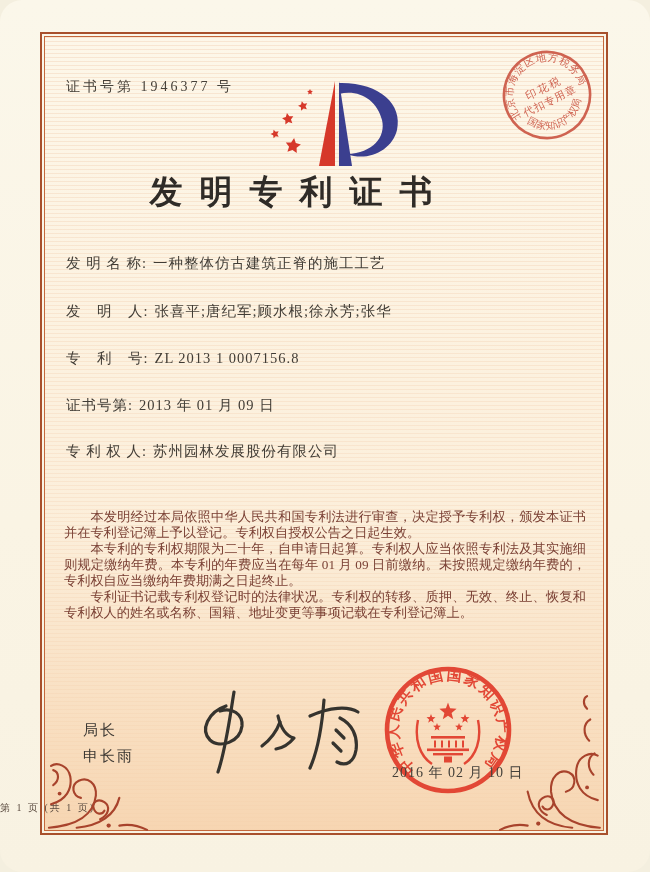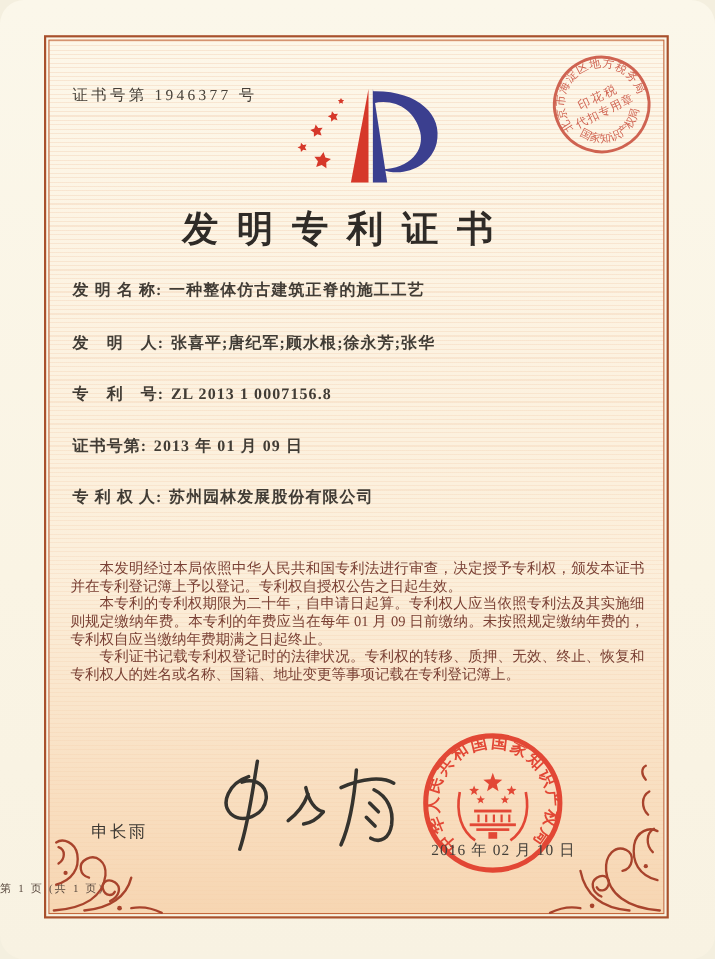--- a/index.html
+++ b/index.html
@@ -28,28 +28,28 @@
       #fdf7e9;
   }
   
   .cert-no{
     position:absolute;left:66px;top:78px;
     font-size:14px;letter-spacing:3px;color:#474139;
   }
   .logo{position:absolute;left:255px;top:74px;width:156px;height:100px;}
   .tax-stamp{position:absolute;left:480px;top:28px;width:134px;height:134px;opacity:0.88;}
   .title{
-    position:absolute;left:0;top:170px;width:582px;margin:16px;
+    position:absolute;left:0;top:170px;width:582px;margin:0;
     text-align:center;font-size:33px;font-weight:600;color:#2f2b27;
     letter-spacing:17px;text-indent:17px;
   }
   
   .field{
     position:absolute;left:66px;width:520px;height:22px;
-    font-size:14.5px;color:#413c35;letter-spacing:1px;white-space:nowrap;font-weight:bold;
+    font-size:14.5px;color:#413c35;letter-spacing:1px;white-space:nowrap;
   }
   .field .lab{margin-right:6px;}
   .f0{top:254px}.f1{top:302px}.f2{top:349px}.f3{top:396px}.f4{top:442px}.f5{top:488px}
   
   .body-text{
     position:absolute;left:64px;top:509px;width:522px;
     font-size:13.2px;line-height:16px;color:#7a4034;
     text-align:justify;
   }
   .body-text p{margin:0;text-indent:2em;}
@@ -137,20 +137,21 @@
   <div class="field f4">
     <span class="lab">专 利 权 人:</span><span>苏州园林发展股份有限公司</span>
   </div>
 
   <div class="body-text">
     <p>本发明经过本局依照中华人民共和国专利法进行审查，决定授予专利权，颁发本证书并在专利登记簿上予以登记。专利权自授权公告之日起生效。</p>
     <p>本专利的专利权期限为二十年，自申请日起算。专利权人应当依照专利法及其实施细则规定缴纳年费。本专利的年费应当在每年 01 月 09 日前缴纳。未按照规定缴纳年费的，专利权自应当缴纳年费期满之日起终止。</p>
     <p>专利证书记载专利权登记时的法律状况。专利权的转移、质押、无效、终止、恢复和专利权人的姓名或名称、国籍、地址变更等事项记载在专利登记簿上。</p>
   </div>
 
+  <div class="officer officer-title">局长</div>
   <div class="officer officer-name">申长雨</div>
 
   <svg class="signature" viewBox="0 0 185 95" aria-hidden="true">
     <g fill="none" stroke="#35332e" stroke-width="3.2" stroke-linecap="round" stroke-linejoin="round">
       <path d="M38,20 C20,26 12,44 22,54 C32,63 52,56 54,40 C55,28 44,21 32,25"></path>
       <path d="M46,6 C42,30 38,62 30,86"></path>
       <path d="M92,36 C88,47 82,54 74,60"></path>
       <path d="M90,30 C93,43 98,50 106,52 C101,58 95,62 88,63"></path>
       <path d="M122,30 C142,21 160,20 170,26"></path>
       <path d="M136,14 C134,40 130,64 122,82"></path>

